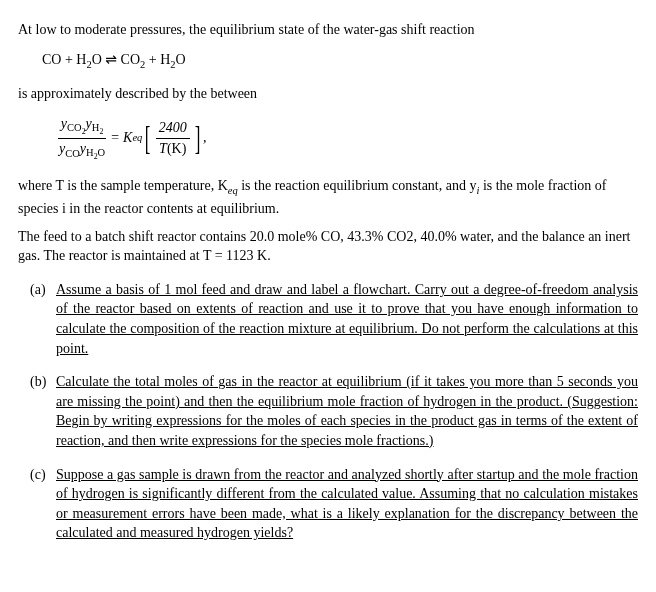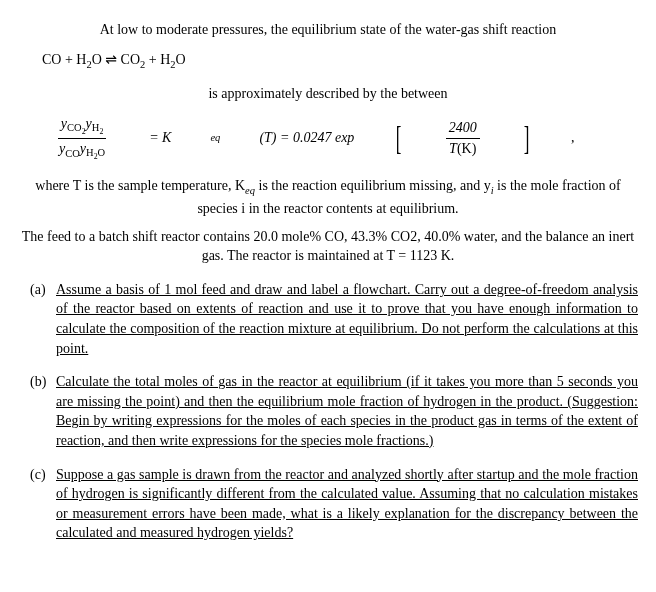--- a/index.html
+++ b/index.html
@@ -8,31 +8,29 @@
       line-height: 1.4;
       color: #000;
       background: #fff;
       margin: 0;
       padding: 12px 18px;
       width: 656px;
       box-sizing: border-box;
     }
     p {
       margin: 8px 0;
-      text-align: center;
     }
     .equation-block {
       margin: 10px 0 12px 24px;
     }
     .equation-block2 {
       margin: 10px 0 14px 36px;
       font-style: italic;
       display: flex;
       align-items: center;
-      gap: 39px;
     }
     .fraction {
       display: inline-flex;
       flex-direction: column;
       align-items: center;
       vertical-align: middle;
       margin: 0 2px;
     }
     .fraction .num {
       padding: 0 3px;
@@ -80,32 +78,31 @@
   <span class="fraction">
     <span class="num">
       <span>y</span><sub><span class="rm">CO</span><sub class="rm">2</sub></sub><span>y</span><sub><span class="rm">H</span><sub class="rm">2</sub></sub>
     </span>
     <span class="den">
       <span>y</span><sub class="rm">CO</sub><span>y</span><sub><span class="rm">H</span><sub class="rm">2</sub><span class="rm">O</span></sub>
     </span>
   </span>
   <span> = K</span>
     <sub>eq</sub>
-    <span>(T) = 0.0247 exp</span>
   <span class="bracket-left">[</span>
   <span class="fraction">
     <span class="num">2400</span>
     <span class="den"><i>T</i><span class="rm">(K)</span></span>
   </span>
   <span class="bracket-right">]</span>
   <span class="rm">,</span>
 </div>
 
 <p>
-  <span>where T is the sample temperature, K</span><sub><i>eq</i></sub><span> is the reaction equilibrium missing, and y</span><sub><i>i</i></sub><span> is the mole fraction of species i in the reactor contents at equilibrium.</span>
+  <span>where T is the sample temperature, K</span><sub><i>eq</i></sub><span> is the reaction equilibrium constant, and y</span><sub><i>i</i></sub><span> is the mole fraction of species i in the reactor contents at equilibrium.</span>
 </p>
 
 <p>The feed to a batch shift reactor contains 20.0 mole% CO, 43.3% CO2, 40.0% water, and the balance an inert gas. The reactor is maintained at T = 1123 K.</p>
 
 <div class="part">
   <div class="part-label">(a)</div>
   <div class="part-text">Assume a basis of 1 mol feed and draw and label a flowchart. Carry out a degree-of-freedom analysis of the reactor based on extents of reaction and use it to prove that you have enough information to calculate the composition of the reaction mixture at equilibrium. Do not perform the calculations at this point.</div>
 </div>
 
 <div class="part">

